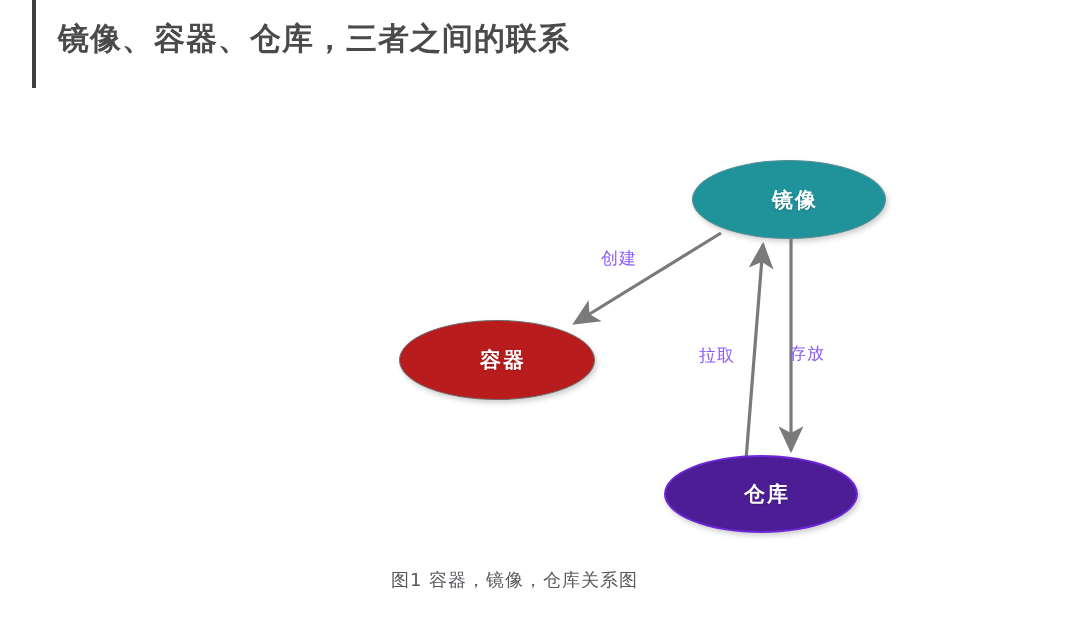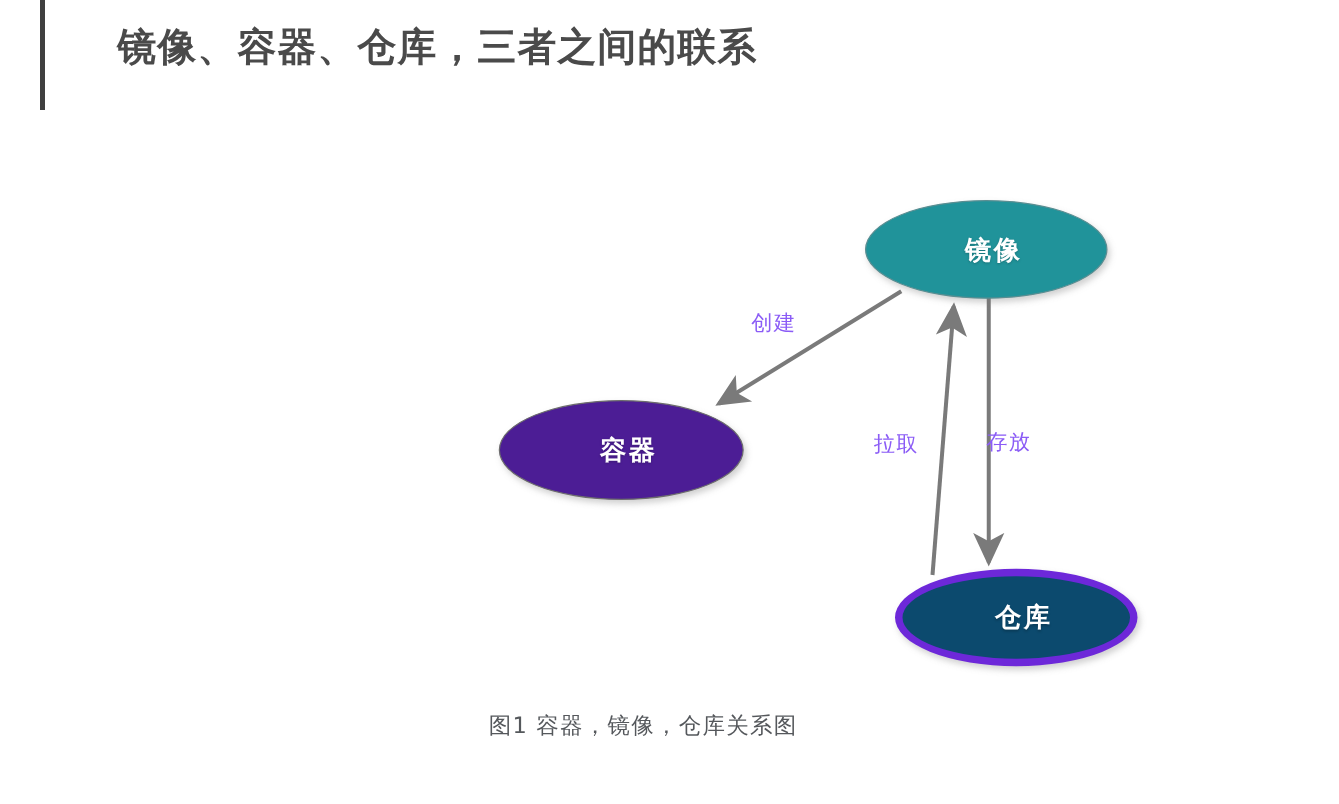--- a/index.html
+++ b/index.html
@@ -38,21 +38,20 @@
   .page-title {
     position: absolute;
     left: 58px;
     top: 17px;
     font-size: 31px;
     font-weight: bold;
     color: #4a4a4a;
     letter-spacing: 1px;
     white-space: nowrap;
     line-height: 42px;
-    margin-left: 36px;
   }
 
   
   .diagram {
     position: absolute;
     left: 0;
     top: 92px;
     width: 1071px;
     height: 551px;
   }
@@ -85,31 +84,31 @@
     height: 79px;
     background: #20939a;
     border: 1px solid #5a8e92;
     box-shadow: 2px 3px 5px rgba(120,120,120,0.35);
   }
   .node-container {
     left: 399px;
     top: 228px;
     width: 196px;
     height: 80px;
-    background: #4c1d95;
+    background: #b91c1c;
     border: 1px solid #6d6d6d;
     box-shadow: 2px 3px 5px rgba(120,120,120,0.35);
   }
   .node-repo {
-    left: 716px;
+    left: 664px;
     top: 363px;
     width: 194px;
     height: 78px;
-    background: #0c4a6e;
-    border: 6px solid #6d28d9;
+    background: #4c1d95;
+    border: 2px solid #6d28d9;
     box-shadow: 2px 3px 5px rgba(120,120,120,0.35);
   }
   .node-label {
     display: block;
     transform: translateX(6px);
   }
 
   
   .edge-label {
     position: absolute;

